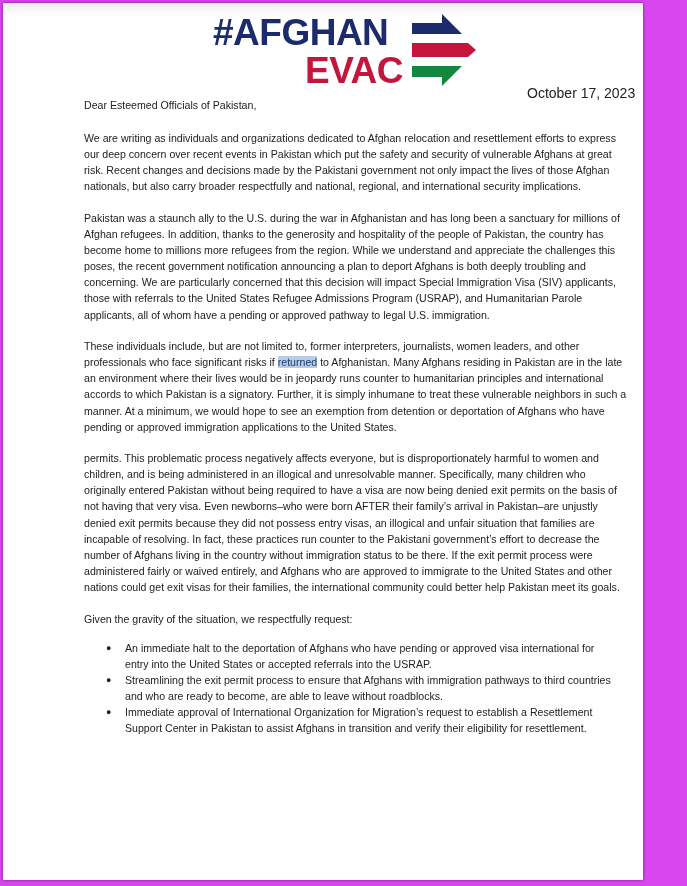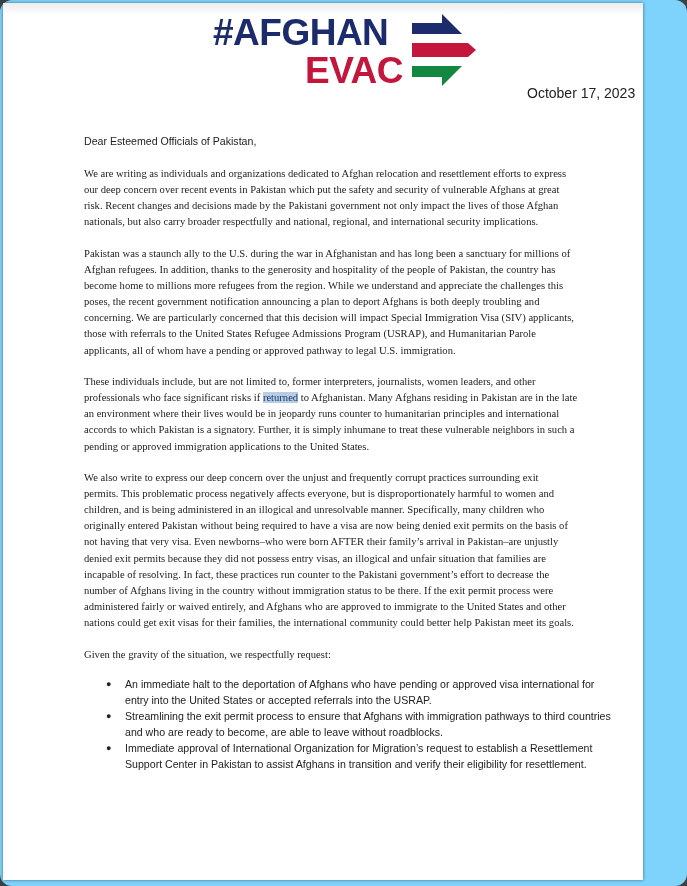--- a/index.html
+++ b/index.html
@@ -7,22 +7,21 @@
       padding: 0;
       width: 687px;
       height: 886px;
       overflow: hidden;
       background: #3c3f43;
     }
     .viewer {
       position: relative;
       width: 687px;
       height: 886px;
-      background: #7dd3fc;
-      border-radius: 12px;
+      background: #d946ef;
     }
     .page {
       position: absolute;
       left: 3px;
       top: 3px;
       width: 640px;
       height: 877px;
       background: #ffffff;
       box-shadow: 0 0 3px rgba(0,0,0,0.5);
     }
@@ -82,33 +81,31 @@
     }
     .body-text {
       position: absolute;
       left: 81px;
       top: 94px;
       width: 560px;
       font-family: "Liberation Sans", sans-serif;
       font-size: 10.6px;
       line-height: 16.1px;
       color: #222;
-      margin-top: 36px;
     }
     .salutation {
       margin: 0 0 17px 0;
       white-space: nowrap;
     }
     .para {
       margin: 0 0 15.5px 0;
     }
     .para .line {
       display: block;
       white-space: nowrap;
-      font-family: Liberation Serif, serif;
     }
     .highlight {
       background: #b9cce4;
       color: #1a3e72;
     }
     .bullets {
       list-style: none;
       margin: 13px 0 0 0;
       padding: 0;
     }
@@ -163,25 +160,25 @@
         <span class="line">concerning. We are particularly concerned that this decision will impact Special Immigration Visa (SIV) applicants,</span>
         <span class="line">those with referrals to the United States Refugee Admissions Program (USRAP), and Humanitarian Parole</span>
         <span class="line">applicants, all of whom have a pending or approved pathway to legal U.S. immigration.</span>
       </div>
 
       <div class="para">
         <span class="line">These individuals include, but are not limited to, former interpreters, journalists, women leaders, and other</span>
         <span class="line"><span>professionals who face significant risks if </span><span class="highlight">returned</span><span> to Afghanistan. Many Afghans residing in Pakistan are in the late</span></span>
         <span class="line">an environment where their lives would be in jeopardy runs counter to humanitarian principles and international</span>
         <span class="line">accords to which Pakistan is a signatory. Further, it is simply inhumane to treat these vulnerable neighbors in such a</span>
+        <span class="line">manner. At a minimum, we would hope to see an exemption from detention or deportation of Afghans who have</span>
         <span class="line">pending or approved immigration applications to the United States.</span>
       </div>
 
       <div class="para">
-        <span class="line">We also write to express our deep concern over the unjust and frequently corrupt practices surrounding exit</span>
         <span class="line">permits. This problematic process negatively affects everyone, but is disproportionately harmful to women and</span>
         <span class="line">children, and is being administered in an illogical and unresolvable manner. Specifically, many children who</span>
         <span class="line">originally entered Pakistan without being required to have a visa are now being denied exit permits on the basis of</span>
         <span class="line">not having that very visa. Even newborns–who were born AFTER their family’s arrival in Pakistan–are unjustly</span>
         <span class="line">denied exit permits because they did not possess entry visas, an illogical and unfair situation that families are</span>
         <span class="line">incapable of resolving. In fact, these practices run counter to the Pakistani government’s effort to decrease the</span>
         <span class="line">number of Afghans living in the country without immigration status to be there. If the exit permit process were</span>
         <span class="line">administered fairly or waived entirely, and Afghans who are approved to immigrate to the United States and other</span>
         <span class="line">nations could get exit visas for their families, the international community could better help Pakistan meet its goals.</span>
       </div>

